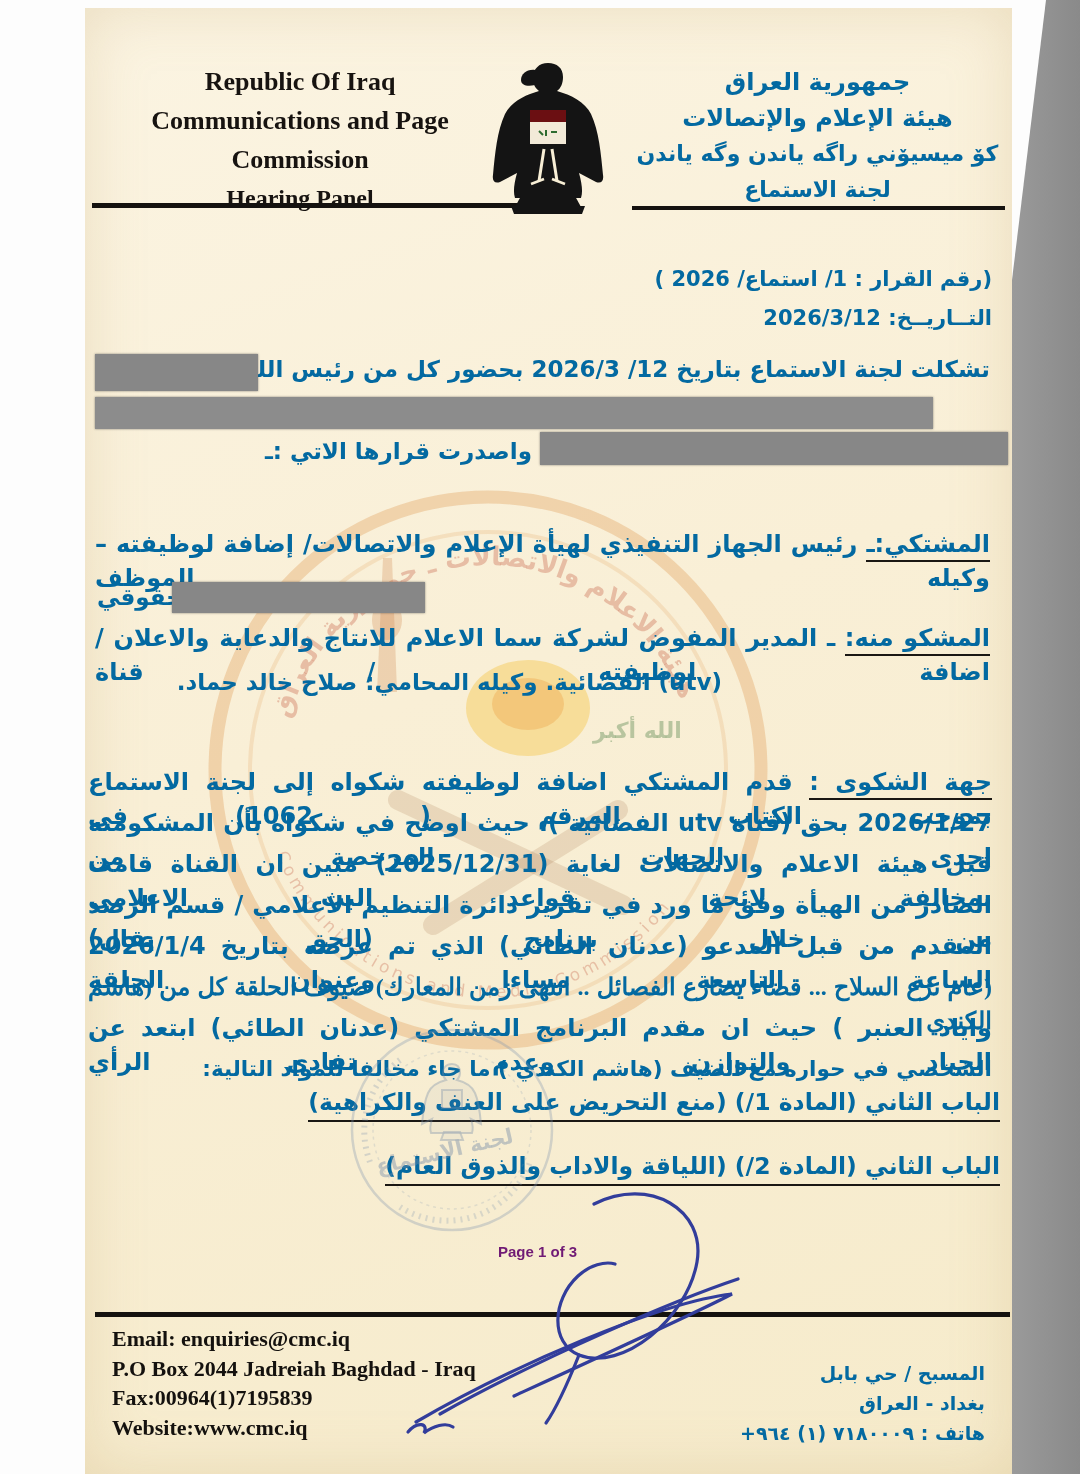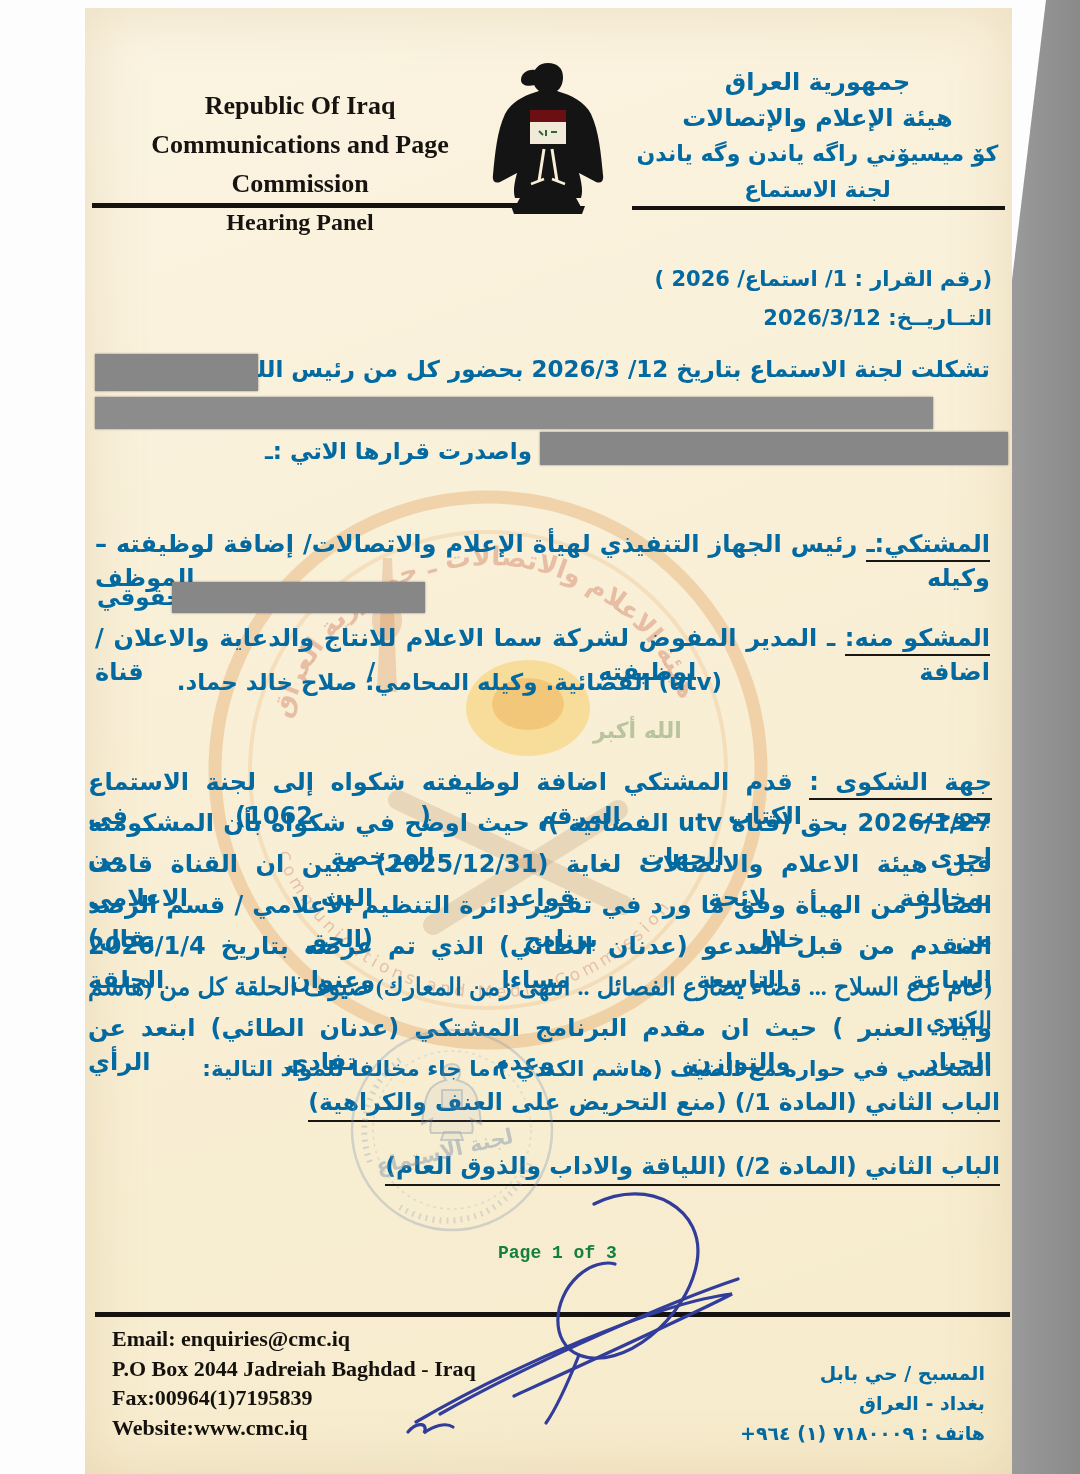--- a/index.html
+++ b/index.html
@@ -6,30 +6,30 @@
   body{width:1080px;height:1474px;position:relative;background:#fdfdfd;overflow:hidden;
        font-family:"DejaVu Sans",sans-serif;}
   .page{position:absolute;left:85px;top:8px;width:927px;height:1466px;
         background:linear-gradient(160deg,#fbf4e2 0%,#f9efd6 45%,#f6ebcb 100%);
         box-shadow:inset 0 0 60px rgba(190,160,100,.25);}
   .grayband{position:absolute;right:0;top:0;width:68px;height:1474px;
         background:linear-gradient(90deg,#9a9a9a,#8a8a8a);
         clip-path:polygon(34px 0,68px 0,68px 100%,0 100%,0 19%,34px 0);}
   .abs{position:absolute;}
   .en-hdr{font-family:"Liberation Serif",serif;font-weight:700;color:#171310;
-          text-align:center;line-height:39px;font-size:26px;margin-top:24px;}
+          text-align:center;line-height:39px;font-size:26px;}
   .ar{direction:rtl;color:#0369a1;font-weight:700;}
   .ar-hdr{text-align:center;line-height:36px;font-size:24px;}
   .rule{background:#15120f;}
   .bodyline{font-size:22px;white-space:nowrap;line-height:1.5;}
   .jline{font-size:24px;text-align:justify;text-align-last:justify;line-height:1.4;}
   .u{border-bottom:2.5px solid #1a1713;padding-bottom:2px;}
   .redact{background:#878787;box-shadow:0 0 2px rgba(60,60,60,.6);z-index:3;}
   .article{font-size:23.5px;white-space:nowrap;border-bottom:2.5px solid #1a1713;padding-bottom:4px;}
-  .pagenum{font-family:Liberation Mono, monospace;font-weight:700;font-size:18px;color:#15803d;}
+  .pagenum{font-family:Liberation Sans, sans-serif;font-weight:700;font-size:15px;color:#701a75;}
   .ftr-en{font-family:"Liberation Serif",serif;font-weight:700;font-size:22px;
           line-height:29.5px;color:#14110e;}
   .ftr-ar{font-size:19px;line-height:30px;text-align:right;}
   .z2{z-index:2;} .z6{z-index:6;}
   svg text{font-family:"DejaVu Sans",sans-serif;}
 </style>
 </head>
 <body>
 
 <div class="page"></div>

